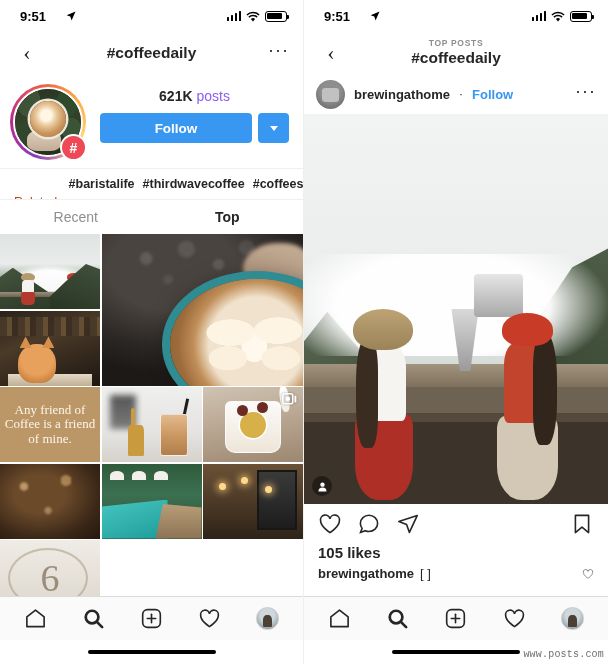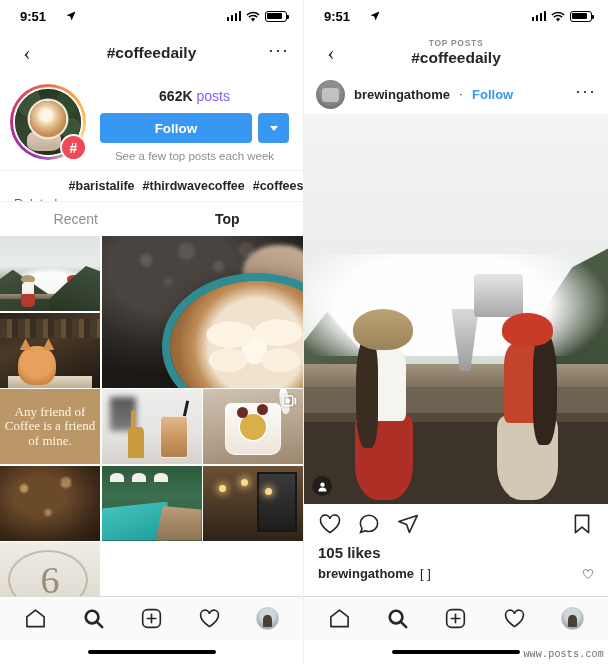--- a/index.html
+++ b/index.html
@@ -554,30 +554,29 @@
           <div class="av-img">
             <div class="av-leaf"></div>
             <div class="av-hand"></div>
             <div class="av-cup"></div>
           </div>
         </div>
         <div class="hash-badge">#</div>
       </div>
       <div class="profile-right">
         <div class="posts-count">
-          <b>662K</b>
+          <b>621K</b>
           <span>posts</span>
         </div>
         <div class="follow-row">
           <button class="btn-follow">Follow</button>
           <button class="btn-caret">
             <span class="caret"></span>
           </button>
         </div>
-        <div class="sub-note">See a few top posts each week</div>
       </div>
     </div>
 
     <div class="related">
       <span class="related-label">Related:</span>
       <span class="related-tag">#baristalife</span>
       <span class="related-tag">#thirdwavecoffee</span>
       <span class="related-tag">#coffeesho</span>
     </div>
 

